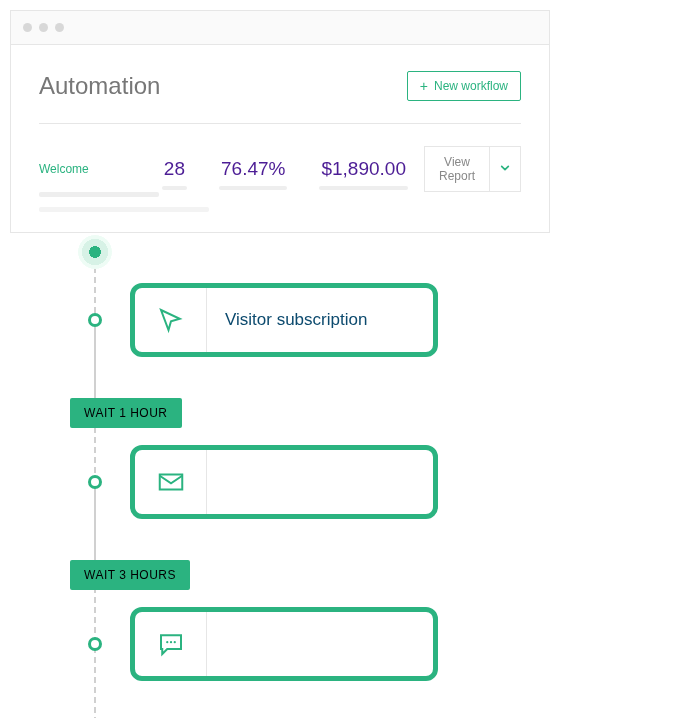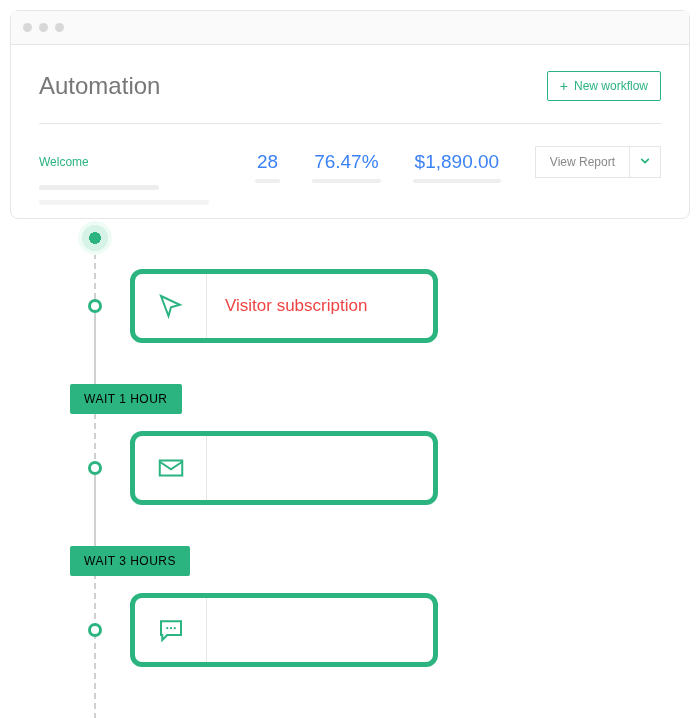--- a/index.html
+++ b/index.html
@@ -13,23 +13,23 @@
   }
   * { box-sizing: border-box; }
   body {
     margin: 0;
     padding: 10px;
     font-family: -apple-system, Helvetica, Arial, sans-serif;
     background: #fff;
     color: var(--text-dark);
   }
   .app-window {
-    width: 680px;
+    width: 540px;
     border: 1px solid var(--border);
-    border-radius: 8px;
+    border-radius: 0;
     background: #fff;
     overflow: visible;
   }
   .titlebar {
     height: 34px;
     background: #fafafa;
     border-bottom: 1px solid var(--border);
     display: flex;
     align-items: center;
     padding: 0 12px;
@@ -88,21 +88,21 @@
     position: absolute;
     left: 0;
     height: 5px;
     background: #eeeeee;
     border-radius: 2px;
   }
   .skel.a { top: 30px; width: 120px; }
   .skel.b { top: 45px; width: 170px; background:#f3f3f3; }
   .stat {
     font-size: 19px;
-    color: #3b82f6;
+    color: #4c1d95;
     padding: 0 18px;
     position: relative;
   }
   .underline {
     position: absolute;
     left: 16px;
     right: 16px;
     bottom: -10px;
     height: 4px;
     background: #eeeeee;
@@ -183,21 +183,21 @@
     display: flex;
     align-items: center;
     justify-content: center;
     height: 100%;
     border-right: 1px solid var(--border);
   }
   .step-icon svg { stroke: var(--brand); }
   .step-label {
     padding-left: 18px;
     font-size: 17px;
-    color: #ef4444;
+    color: #0c4a6e;
   }
   .wait-badge {
     position: absolute;
     left: 0;
     background: var(--brand);
     color: #000000;
     font-size: 12px;
     letter-spacing: 0.5px;
     padding: 8px 14px;
     border-radius: 2px;

